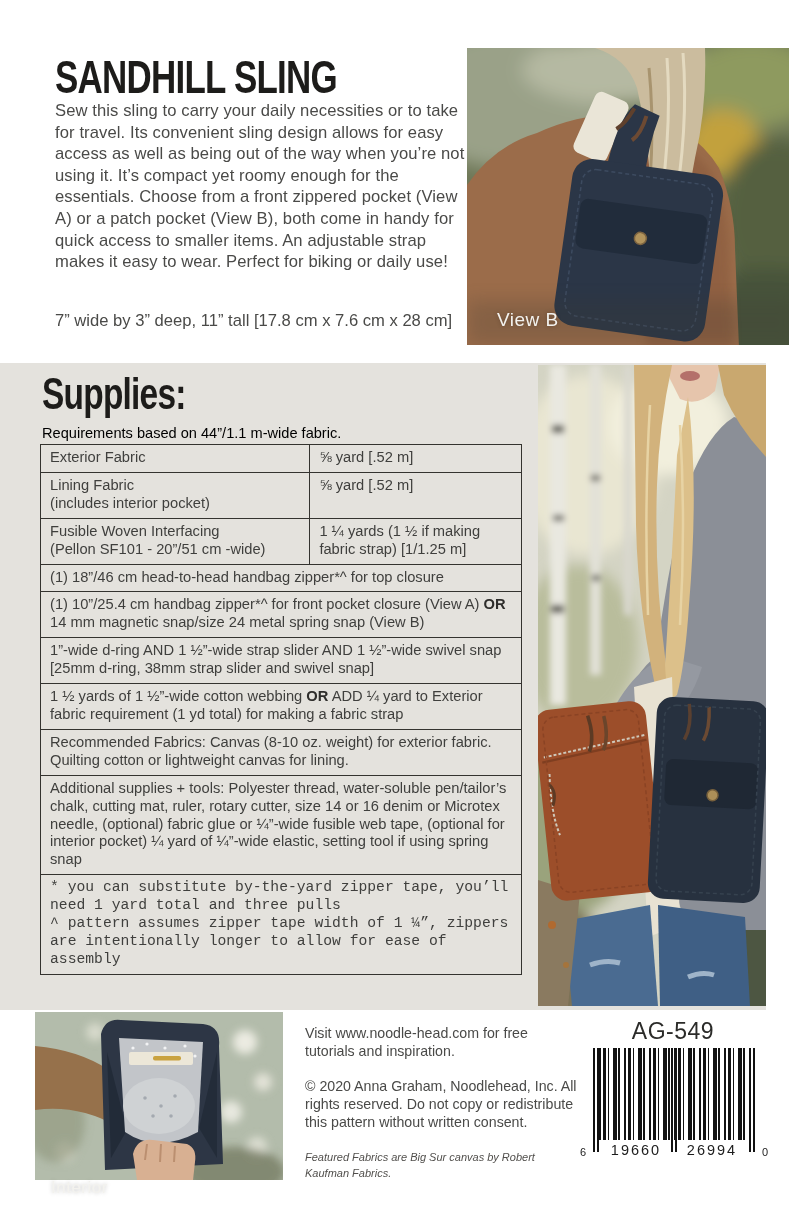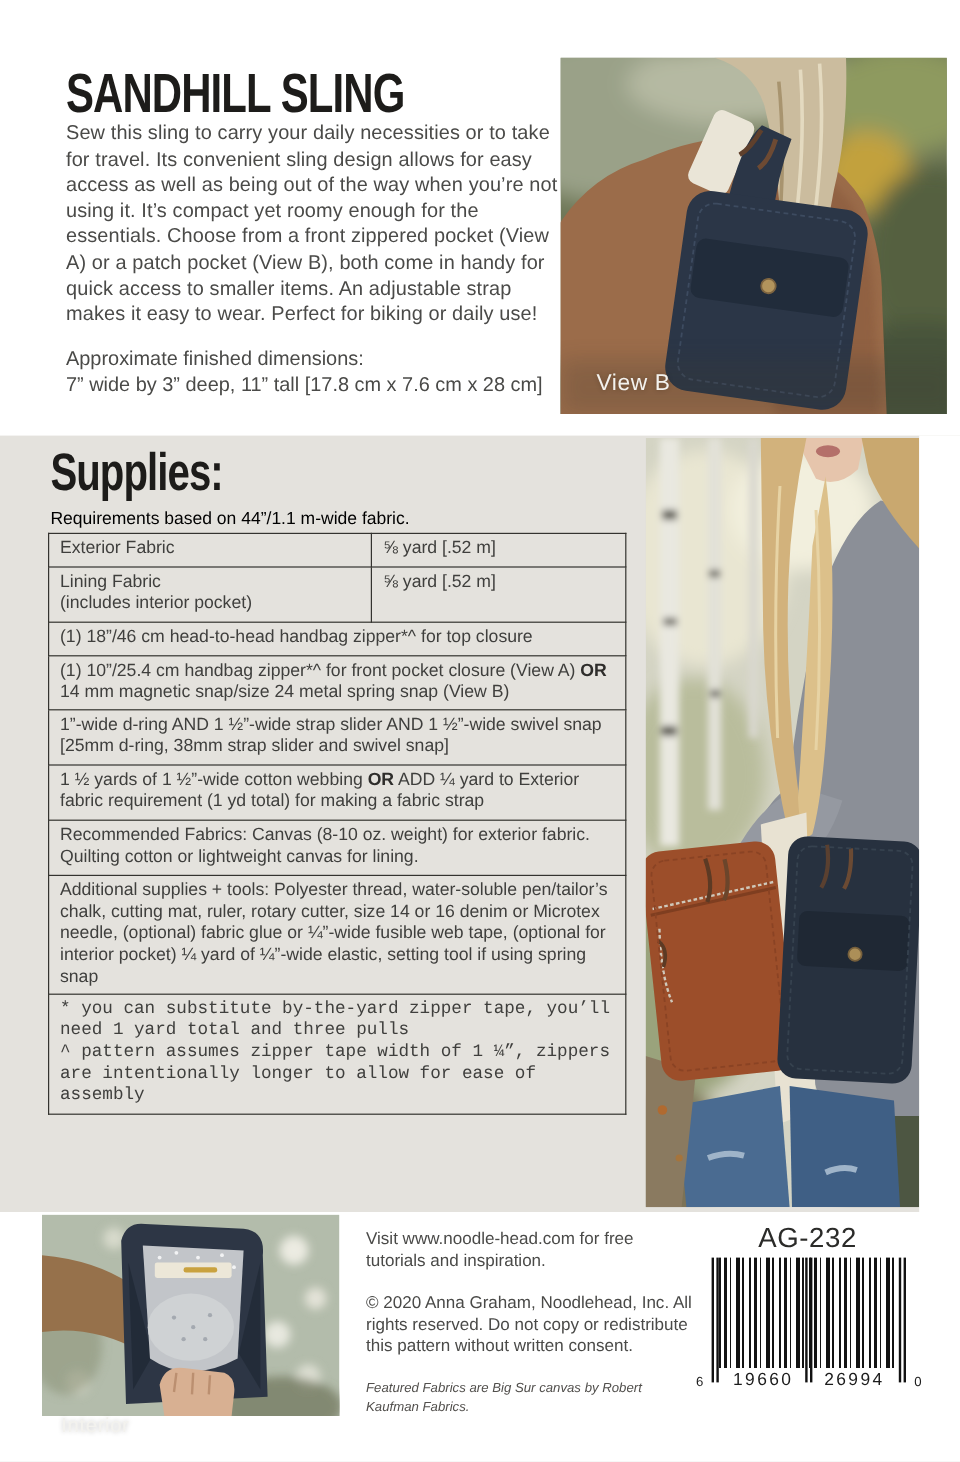--- a/index.html
+++ b/index.html
@@ -87,21 +87,21 @@
   .barcode .d-m2{position:absolute;left:92px;width:62px;text-align:center;letter-spacing:2px;}
   .barcode .d-right{position:absolute;right:-9px;top:4px;font-size:11px;}
 </style>
 </head>
 <body>
 
 <div class="header">
   <h1 class="title">SANDHILL SLING</h1>
   <p class="desc">Sew this sling to carry your daily necessities or to take for travel. Its convenient sling design allows for easy access as well as being out of the way when you’re not using it. It’s compact yet roomy enough for the essentials. Choose from a front zippered pocket (View A) or a patch pocket (View B), both come in handy for quick access to smaller items. An adjustable strap makes it easy to wear. Perfect for biking or daily use!</p>
   <p class="dims">
-    <span>Approximate finished dimensions:</span><br>
+    <br>
     <span>7” wide by 3” deep, 11” tall [17.8 cm x 7.6 cm x 28 cm]</span>
   </p>
 
   <div class="photo photo-top">
     <svg width="330" height="297" viewBox="0 0 330 297">
       <defs>
         <filter id="b1" x="-40%" y="-40%" width="180%" height="180%">
             <feGaussianBlur stdDeviation="9"></feGaussianBlur>
           </filter>
         <filter id="b2" x="-40%" y="-40%" width="180%" height="180%">
@@ -151,20 +151,27 @@
       <tr>
         <td><span>Exterior Fabric</span></td>
         <td class="qty">⅝ yard [.52 m]</td>
       </tr>
       <tr>
         <td>
           <span>Lining Fabric</span>
           <span class="cell-sub">(includes interior pocket)</span>
         </td>
         <td class="qty">⅝ yard [.52 m]</td>
+      </tr>
+      <tr>
+        <td>
+          <span>Fusible Woven Interfacing</span>
+          <span class="cell-sub">(Pellon SF101 - 20”/51 cm -wide)</span>
+        </td>
+        <td class="qty">1 ¼ yards (1 ½ if making fabric strap) [1/1.25 m]</td>
       </tr>
       <tr>
         <td colspan="2"><span>(1) 18”/46 cm head-to-head handbag zipper*^ for top closure</span><strong></strong><span></span></td>
       </tr>
       <tr>
         <td colspan="2"><span>(1) 10”/25.4 cm handbag zipper*^ for front pocket closure (View A) </span><strong>OR</strong><span> 14 mm magnetic snap/size 24 metal spring snap (View B)</span></td>
       </tr>
       <tr>
         <td colspan="2"><span>1”-wide d-ring AND 1 ½”-wide strap slider AND 1 ½”-wide swivel snap [25mm d-ring, 38mm strap slider and swivel snap]</span><strong></strong><span></span></td>
       </tr>
@@ -308,21 +315,21 @@
     </svg>
     <span class="photo-label">Interior</span>
   </div>
 
   <div class="foot-text">
     <p class="visit">Visit www.noodle-head.com for free tutorials and inspiration.</p>
     <p class="copyright">© 2020 Anna Graham, Noodlehead, Inc. All rights reserved. Do not copy or redistribute this pattern without written consent.</p>
     <p class="credit">Featured Fabrics are Big Sur canvas by Robert Kaufman Fabrics.</p>
   </div>
 
-  <p class="sku">AG-232</p>
+  <p class="sku">AG-549</p>
 
   <div class="barcode">
     <div class="bars"></div>
     <div class="guard g-l1"></div>
       <div class="guard g-l2"></div>
     <div class="guard g-m1"></div>
       <div class="guard g-m2"></div>
     <div class="guard g-r1"></div>
       <div class="guard g-r2"></div>
     <div class="digits">

